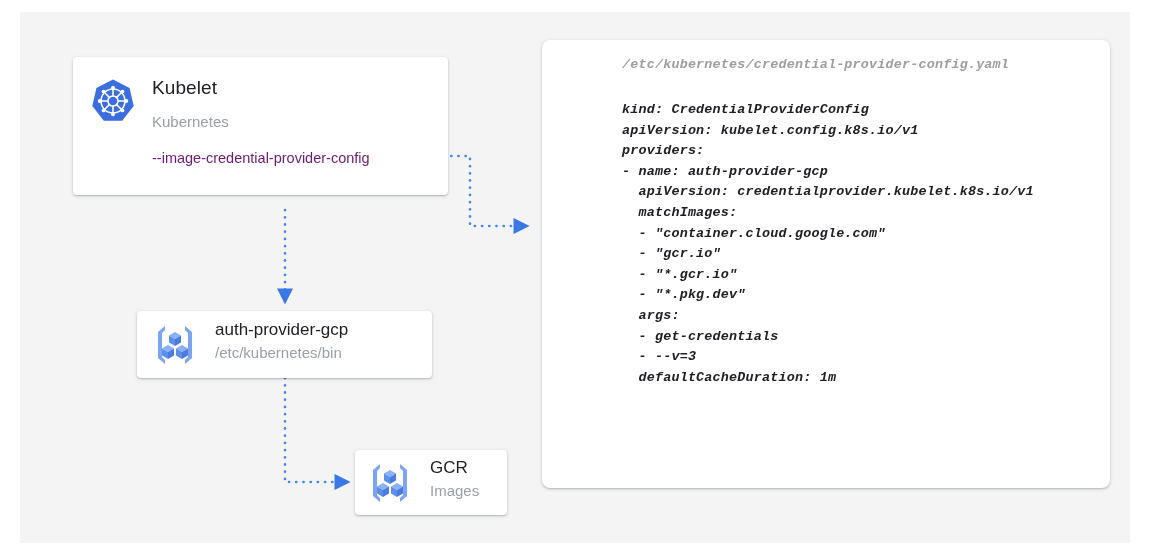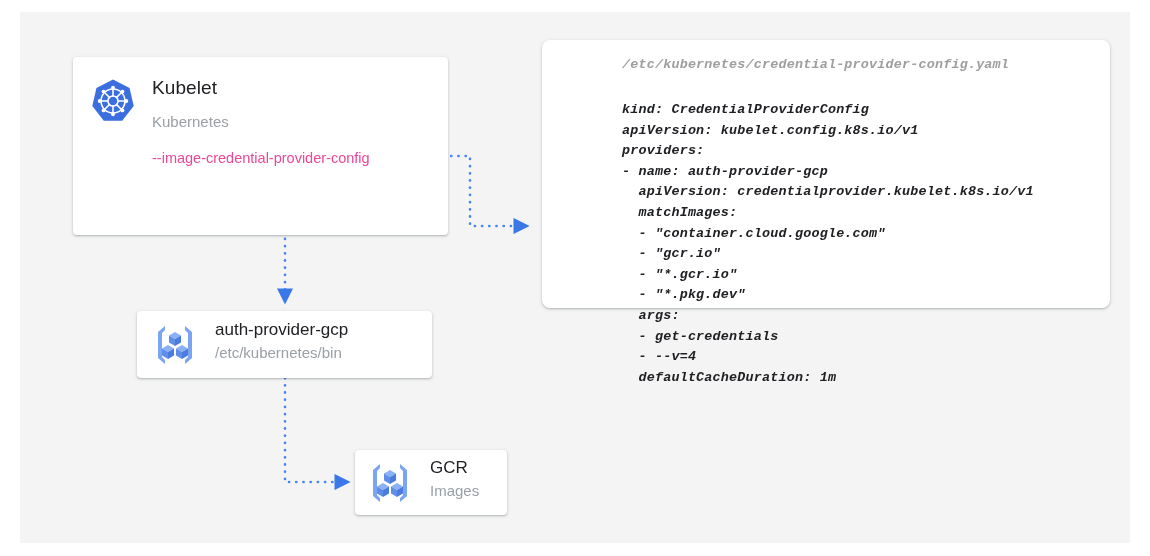--- a/index.html
+++ b/index.html
@@ -39,21 +39,21 @@
     border-radius: 4px;
     box-shadow: 0 1px 2px rgba(60,64,67,.28), 0 1px 4px rgba(60,64,67,.12);
     box-sizing: border-box;
   }
 
   
   #kubelet-card {
     left: 73px;
     top: 57px;
     width: 375px;
-    height: 178px;
+    height: 138px;
   }
   #kubelet-card .k8s-icon {
     position: absolute;
     left: 17px;
     top: 21px;
     width: 46px;
     height: 46px;
   }
   #kubelet-card .title {
     position: absolute;
@@ -69,21 +69,21 @@
     top: 47px;
     font-size: 15px;
     color: #9aa0a6;
     margin-top: 9px;
   }
   #kubelet-card .flags {
     position: absolute;
     left: 79px;
     top: 89px;
     font-size: 14.5px;
-    color: #ec4899;
+    color: #701a75;
     line-height: 24px;
     white-space: nowrap;
   }
 
   
   #authprovider-card {
     left: 137px;
     top: 311px;
     width: 295px;
     height: 67px;
@@ -136,21 +136,21 @@
     top: 32px;
     font-size: 15px;
     color: #9aa0a6;
   }
 
   
   #code-card {
     left: 542px;
     top: 40px;
     width: 568px;
-    height: 268px;
+    height: 448px;
     border-radius: 8px;
   }
   #code-card .code-path {
     position: absolute;
     left: 80px;
     top: 17px;
     font-family: "Liberation Mono", "DejaVu Sans Mono", monospace;
     font-style: italic;
     font-weight: bold;
     font-size: 13.4px;
@@ -297,17 +297,17 @@
 providers:
 - name: auth-provider-gcp
   apiVersion: credentialprovider.kubelet.k8s.io/v1
   matchImages:
   - "container.cloud.google.com"
   - "gcr.io"
   - "*.gcr.io"
   - "*.pkg.dev"
   args:
   - get-credentials
-  - --v=4
+  - --v=3
   defaultCacheDuration: 1m</pre>
   </div>
 
 </div>
 
 </body></html>

